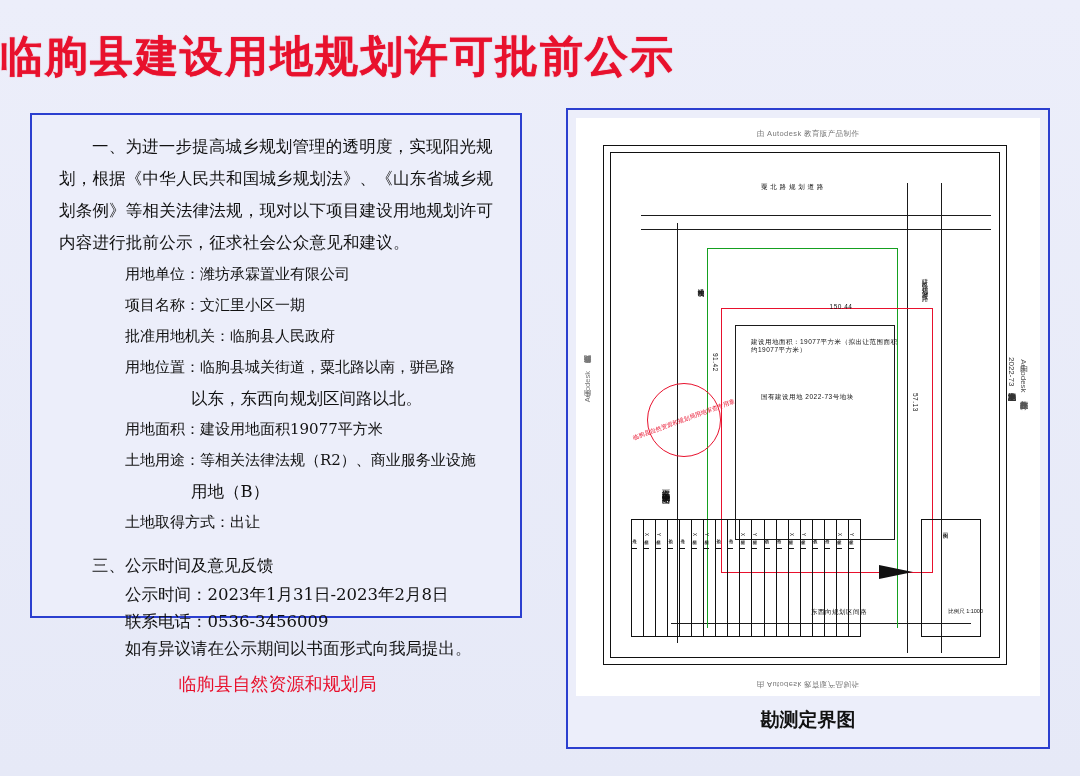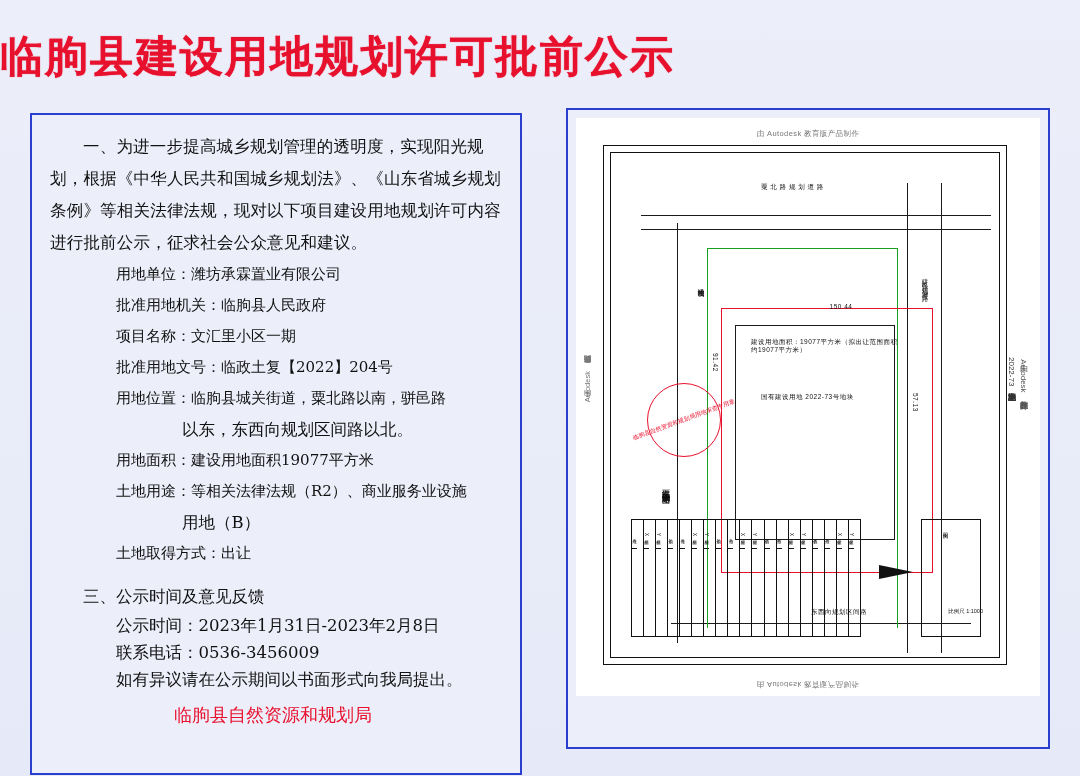--- a/index.html
+++ b/index.html
@@ -31,25 +31,25 @@
     font-size: 43px;
     letter-spacing: 2px;
     color: #e8112d;
     text-shadow: 0 0 1px #e8112d;
   }
   .left-panel {
     position: absolute;
     left: 30px;
     top: 113px;
     width: 492px;
-    height: 662px;
+    height: 505px;
     border: 2px solid #2b3fcf;
     background: #eceefa;
     box-sizing: border-box;
-    padding: 16px 18px 10px 18px;
+    padding: 16px 18px 10px 27px;
   }
   .right-panel {
     position: absolute;
     left: 566px;
     top: 108px;
     width: 484px;
     height: 641px;
     border: 2px solid #2b3fcf;
     background: #eceefa;
     box-sizing: border-box;
@@ -329,23 +329,22 @@
 
   <div class="page-title">临朐县建设用地规划许可批前公示</div>
 
   <div class="left-panel">
     <div class="body-text">
       <div class="para1">一、为进一步提高城乡规划管理的透明度，实现阳光规划，根据《中华人民共和国城乡规划法》、《山东省城乡规划条例》等相关法律法规，现对以下项目建设用地规划许可内容进行批前公示，征求社会公众意见和建议。</div>
 
 
       <div class="field-list">
         <div class="field-row"><span>用地单位：</span><span>潍坊承霖置业有限公司</span></div>
+        <div class="field-row"><span>项目名称：</span><span>文汇里小区一期</span></div>
         <div class="field-row"><span>批准用地机关：</span><span>临朐县人民政府</span></div>
-        <div class="field-row"><span>项目名称：</span><span>文汇里小区一期</span></div>
-        <div class="field-row"><span>批准用地文号：</span><span>临政土复【2022】204号</span></div>
         <div class="field-row"><span>用地位置：</span><span>临朐县城关街道，粟北路以南，骈邑路</span></div>
         <div class="field-cont">以东，东西向规划区间路以北。</div>
         <div class="field-row"><span>用地面积：</span><span>建设用地面积19077平方米</span></div>
         <div class="field-row"><span>土地用途：</span><span>等相关法律法规（R2）、商业服务业设施</span></div>
         <div class="field-cont">用地（B）</div>
         <div class="field-row"><span>土地取得方式：</span><span>出让</span></div>
       </div>
 
       <div class="sec3-head">三、公示时间及意见反馈</div>
       <div class="sec3-row">公示时间：2023年1月31日-2023年2月8日</div>
@@ -527,15 +526,16 @@
           </div>
 
           <div class="legend-box">
             <div class="vlabel" style="left:20px; top:8px; font-size:5.5px;">图例</div>
           </div>
 
         </div>
       </div>
     </div>
 
+    <div class="map-caption">勘测定界图</div>
   </div>
 
 </div>
 
 </body></html>

